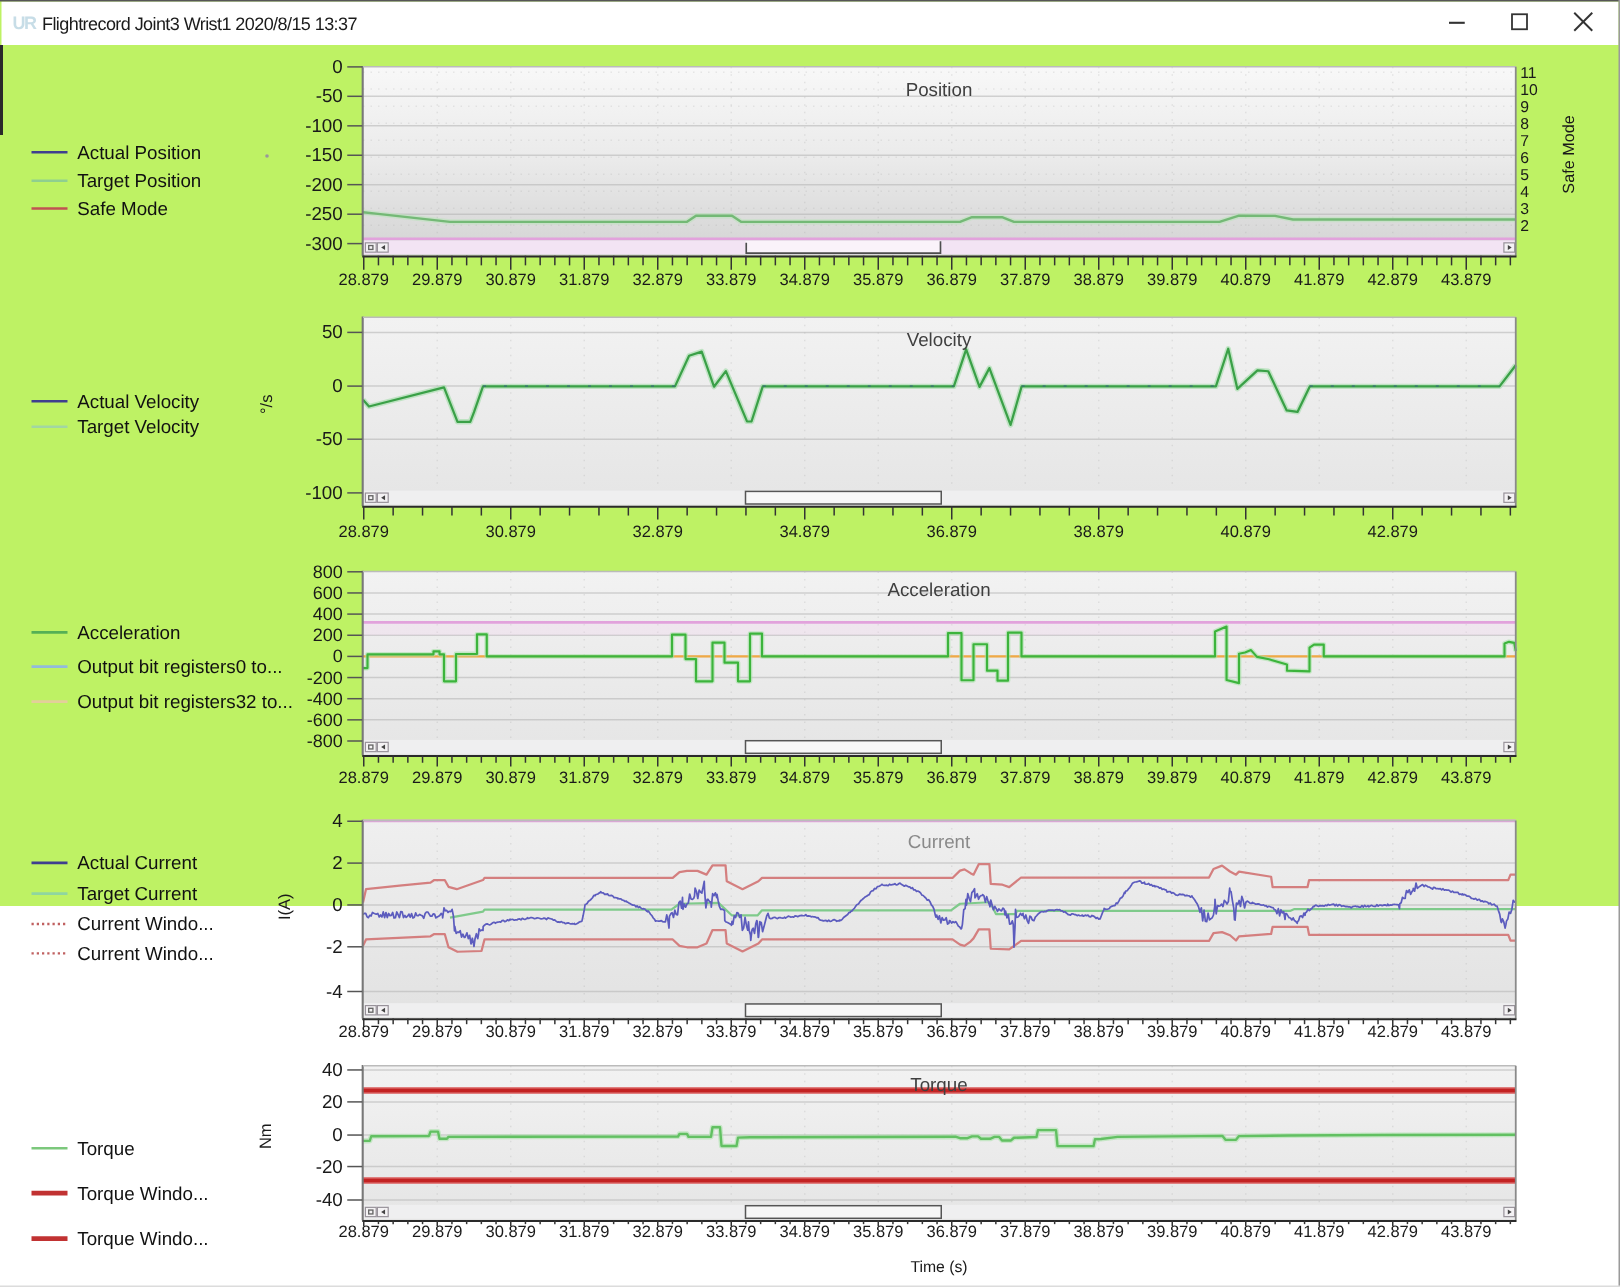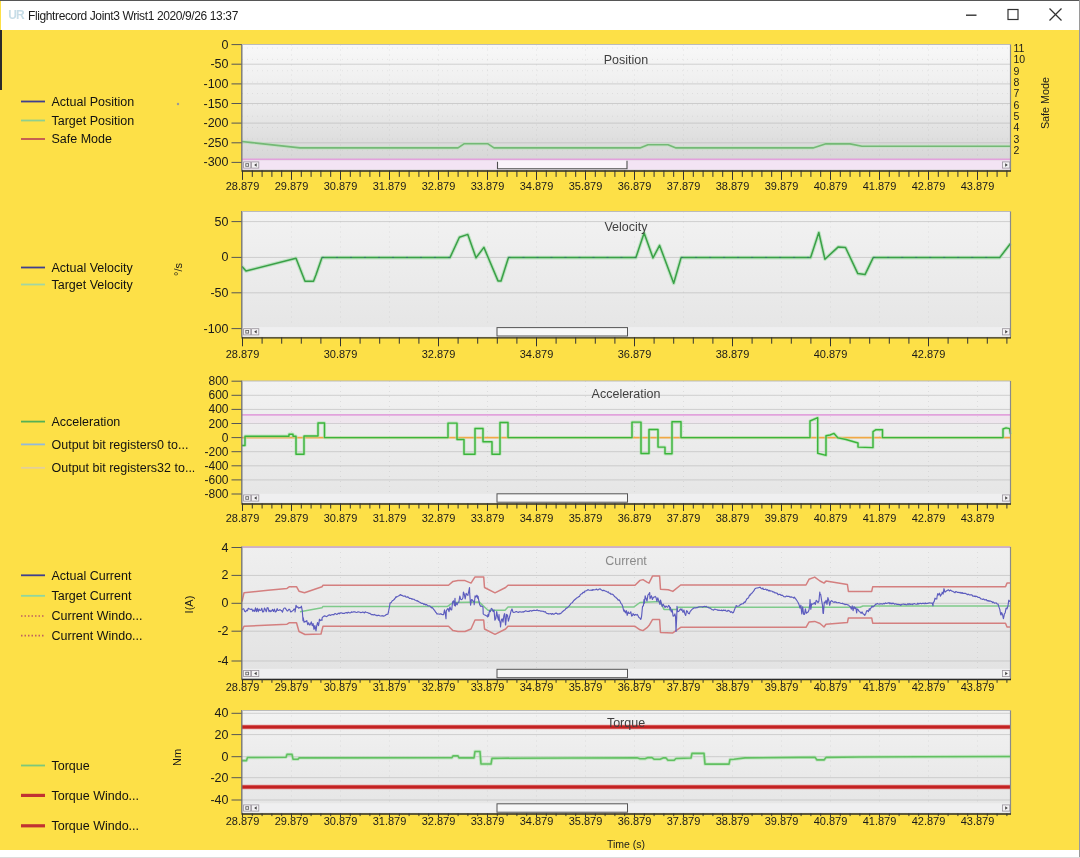--- a/index.html
+++ b/index.html
@@ -1,33 +1,33 @@
 <!DOCTYPE html>
 <html><head><meta charset="utf-8">
 <style>
 * { margin:0; padding:0; box-sizing:border-box; }
 html,body { width:1080px; height:858px; background:#fff; overflow:hidden;
   font-family:"Liberation Sans", sans-serif; }
-#win { position:absolute; left:0; top:0; width:1080px; height:850px; background:#fde047;padding-left:16px; }
+#win { position:absolute; left:0; top:0; width:1080px; height:604px; background:#bef264;padding-left:16px; }
 #topline { position:absolute; left:0; top:0; width:1080px; height:1px; background:#565656; }
 #titlebar { position:absolute; left:1px; top:1px; width:1078px; height:29px; background:#fff; }
 #title { position:absolute; left:27px; top:8px; font-size:12px; color:#1b1b1b; letter-spacing:-0.38px; }
 #icon { position:absolute; left:7px; top:6px; width:16px; height:16px; font-size:12px; font-weight:bold;
   color:#c7dde7; line-height:16px; text-align:center; letter-spacing:-1px; }
 #bstrip { position:absolute; left:0px; top:856.5px; width:1080px; height:1.5px; background:#dcdcdc; }
 #rline { position:absolute; right:0; top:0; width:1px; height:858px; background:#9a9a9a; }
 #ldark { position:absolute; left:0; top:30px; width:1.5px; height:60px; background:#2a2a2a; }
 svg { position:absolute; left:0; top:0; }
 text { font-family:"Liberation Sans", sans-serif; }
 </style></head>
 <body>
 <div id="win">
 <div id="titlebar">
 <div id="icon">UR</div>
-<div id="title">Flightrecord Joint3 Wrist1 2020/9/26 13:37</div>
+<div id="title">Flightrecord Joint3 Wrist1 2020/8/15 13:37</div>
 </div>
 <svg width="1080" height="858" viewBox="0 0 1080 858">
 <g transform="translate(966,10)">
 <line x1="0" y1="5.2" x2="10.5" y2="5.2" stroke="#333" stroke-width="1.4"></line>
 </g>
 <rect x="1008" y="9.5" width="10" height="10" fill="none" stroke="#333" stroke-width="1.2"></rect>
 <line x1="1049.5" y1="8.5" x2="1061.5" y2="20.5" stroke="#333" stroke-width="1.3"></line>
 <line x1="1061.5" y1="8.5" x2="1049.5" y2="20.5" stroke="#333" stroke-width="1.3"></line>
 <defs>
 <linearGradient id="g1" x1="0" y1="0" x2="0" y2="1">

